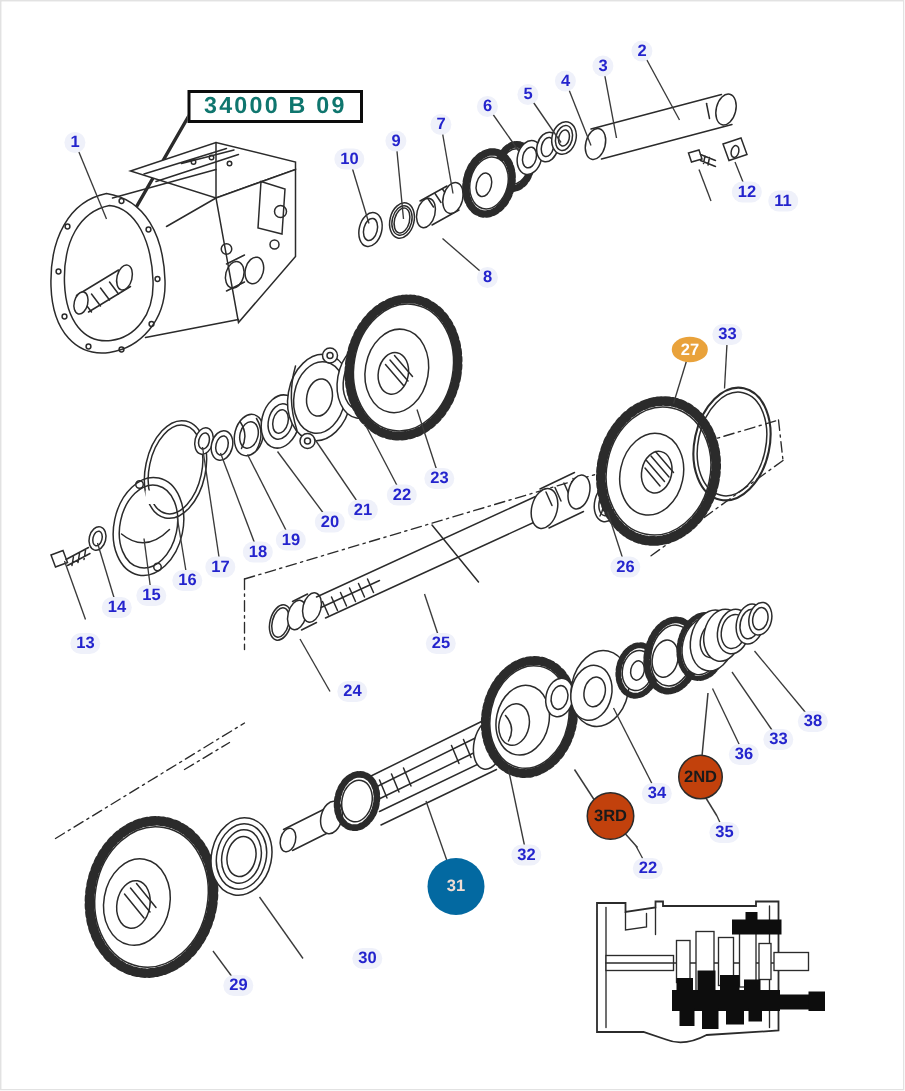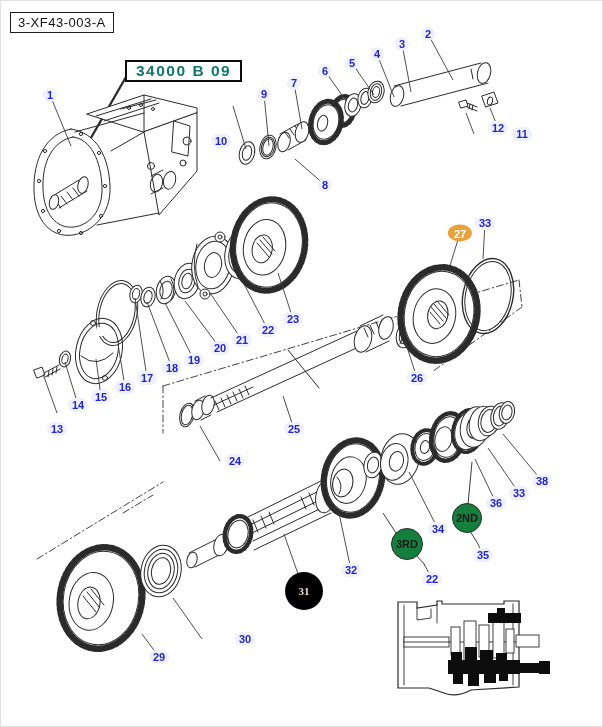--- a/index.html
+++ b/index.html
@@ -9,24 +9,24 @@
   .art,.leaders,.labels{position:absolute;left:0;top:0;width:603px;height:727px;}
   .labels{pointer-events:auto;}
   .code-box{position:absolute;left:9px;top:11px;border:1.3px solid #1d1d1d;background:#fff;
             padding:2px 7px;font-size:13px;color:#111;letter-spacing:0.5px;}
   .section-box{position:absolute;left:124px;top:59px;border:2.6px solid #0c0c0c;background:#fff;
             padding:0px 9px;font-size:15.5px;font-weight:bold;color:#0f766e;letter-spacing:1.5px;}
   .callout{position:absolute;transform:translate(-50%,-50%);font-size:11px;font-weight:bold;
            color:#2424cd;background:#eff1fa;border-radius:9px;padding:0px 4px;line-height:14px;
            text-align:center;white-space:nowrap;}
   .callout.orange{background:#e9a23b;color:#ffffff;border-radius:50%;padding:1.5px 6px;}
-  .callout.brown{background:#000000;color:#f1ddd3;border-radius:50%;width:16px;height:16px;
-           line-height:16px;padding:11px;font-family:Liberation Serif, serif;}
+  .callout.brown{background:#0369a1;color:#f1ddd3;border-radius:50%;width:16px;height:16px;
+           line-height:16px;padding:11px;}
   .gearlabel{position:absolute;transform:translate(-50%,-50%);border:1.4px solid #2b2b2b;
-           border-radius:50%;background:#15803d;color:#1a1a1a;font-size:11px;font-weight:bold;
+           border-radius:50%;background:#c2410c;color:#1a1a1a;font-size:11px;font-weight:bold;
            display:flex;align-items:center;justify-content:center;letter-spacing:0px;}
 </style>
 </head>
 <body>
 
 <div class="stage">
 
   <svg class="art" viewBox="0 0 603 727">
     <rect x="0" y="0" width="603" height="727" fill="#ffffff"></rect>
     <g stroke="#2b2b2b" stroke-width="1" fill="none" stroke-linecap="round">
@@ -397,36 +397,33 @@
       <line x1="495" y1="502" x2="474" y2="458" stroke="#3a3a3a" stroke-width="0.9"></line>
       <line x1="518" y1="492" x2="487" y2="447" stroke="#3a3a3a" stroke-width="0.9"></line>
       <line x1="541" y1="480" x2="502" y2="433" stroke="#3a3a3a" stroke-width="0.9"></line>
       <line x1="395" y1="532" x2="382" y2="512" stroke="#3a3a3a" stroke-width="1"></line>
       <line x1="416" y1="555" x2="424" y2="564" stroke="#3a3a3a" stroke-width="1"></line>
       <line x1="467" y1="503" x2="471" y2="461" stroke="#3a3a3a" stroke-width="1"></line>
       <line x1="469" y1="530" x2="477" y2="543" stroke="#3a3a3a" stroke-width="1"></line>
     </svg>
 
   <div class="labels" id="label-layer">
-    <div class="code-box">
-      <span>3-XF43-003-A</span>
-    </div>
     <div class="section-box">
       <span>34000 B 09</span>
     </div>
   <div class="callout" style="left: 49px; top: 94px;">1</div>
       <div class="callout" style="left: 427px; top: 33px;">2</div>
       <div class="callout" style="left: 401px; top: 43px;">3</div>
       <div class="callout" style="left: 376px; top: 53px;">4</div>
       <div class="callout" style="left: 351px; top: 62px;">5</div>
       <div class="callout" style="left: 324px; top: 70px;">6</div>
       <div class="callout" style="left: 293px; top: 82px;">7</div>
       <div class="callout" style="left: 324px; top: 184px;">8</div>
       <div class="callout" style="left: 263px; top: 93px;">9</div>
-      <div class="callout" style="left: 220px; top: 105px; margin-top: 35px;">10</div>
+      <div class="callout" style="left: 232px; top: 105px;">10</div>
       <div class="callout" style="left: 473px; top: 133px; margin-left: 48px;">11</div>
       <div class="callout" style="left: 497px; top: 127px;">12</div>
       <div class="callout" style="left: 56px; top: 428px;">13</div>
       <div class="callout" style="left: 77px; top: 404px;">14</div>
       <div class="callout" style="left: 100px; top: 396px;">15</div>
       <div class="callout" style="left: 124px; top: 386px;">16</div>
       <div class="callout" style="left: 146px; top: 377px;">17</div>
       <div class="callout" style="left: 171px; top: 367px;">18</div>
       <div class="callout" style="left: 193px; top: 359px;">19</div>
       <div class="callout" style="left: 219px; top: 347px;">20</div>

